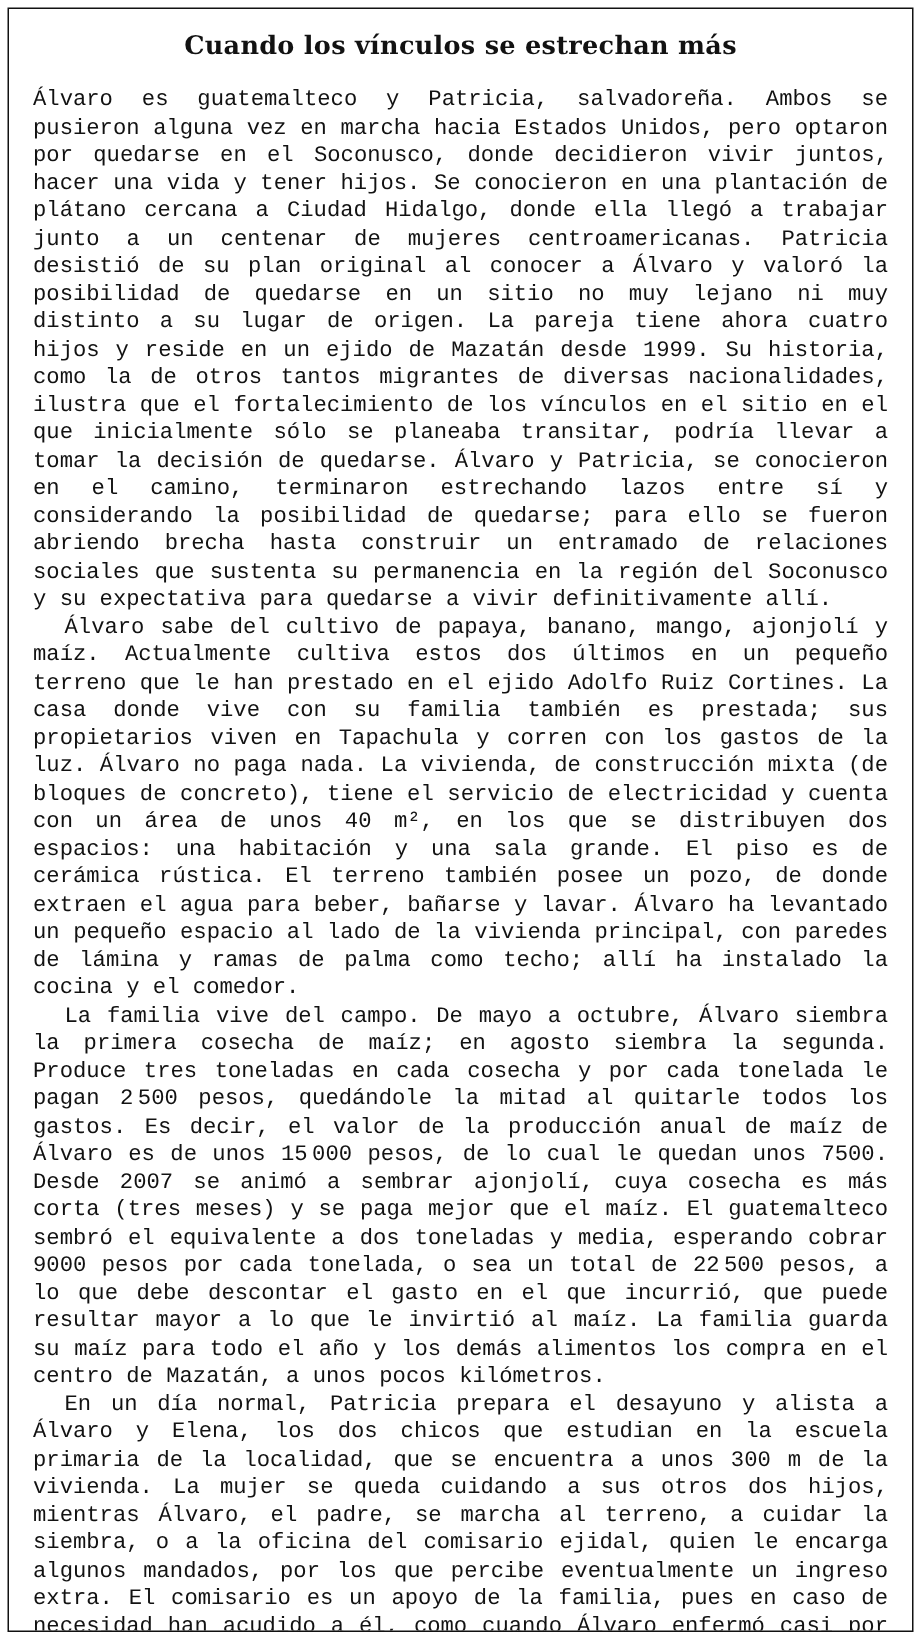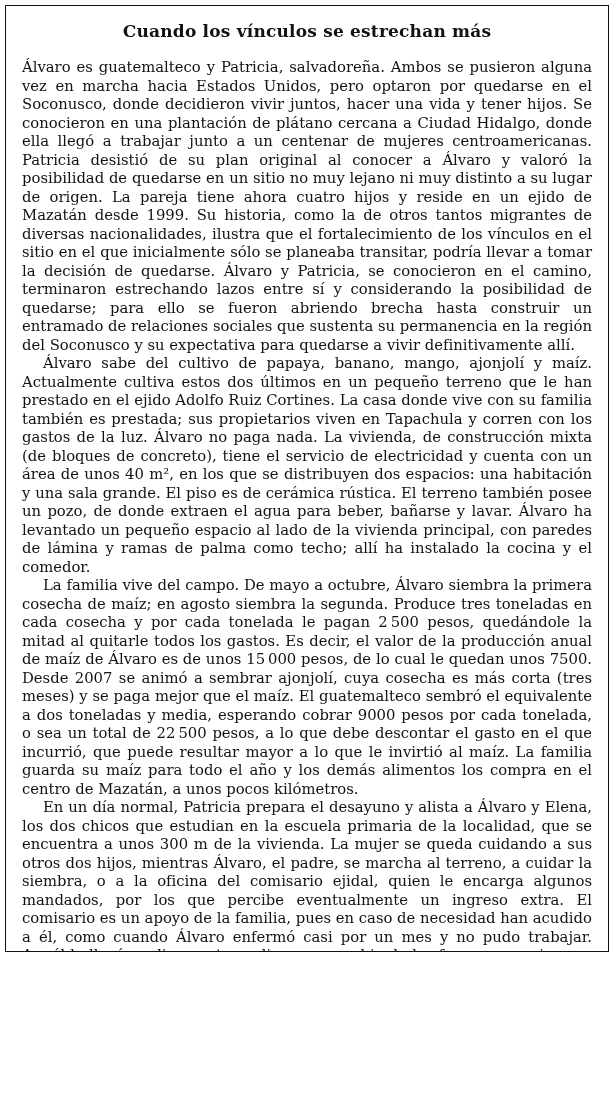--- a/index.html
+++ b/index.html
@@ -5,21 +5,21 @@
   html, body {
     margin: 0;
     padding: 0;
     background: #ffffff;
     width: 614px;
     height: 1093px;
   }
   .page-frame {
     box-sizing: border-box;
     width: 604px;
-    height: 947px;
+    height: 1083px;
     margin: 5px;
     border: 1.5px solid #111111;
     padding: 13px 16px 12px 16px;
     overflow: hidden;
     background: #ffffff;
     font-family: "DejaVu Serif", "Liberation Serif", serif;
     color: #121212;
   }
   .doc-title {
     margin: 2px 0 17px 0;
@@ -28,20 +28,21 @@
     font-weight: bold;
     letter-spacing: 0.2px;
     line-height: 1.2;
   }
   .doc-body p {
     margin: 0;
     text-align: justify;
     font-size: 14.8px;
     line-height: 18.5px;
     hyphens: auto;
+    font-family: Liberation Mono, monospace;
     -webkit-hyphens: auto;
   }
   .doc-body p + p {
     text-indent: 21px;
   }
 </style>
 </head>
 <body>
 
 <div class="page-frame">

